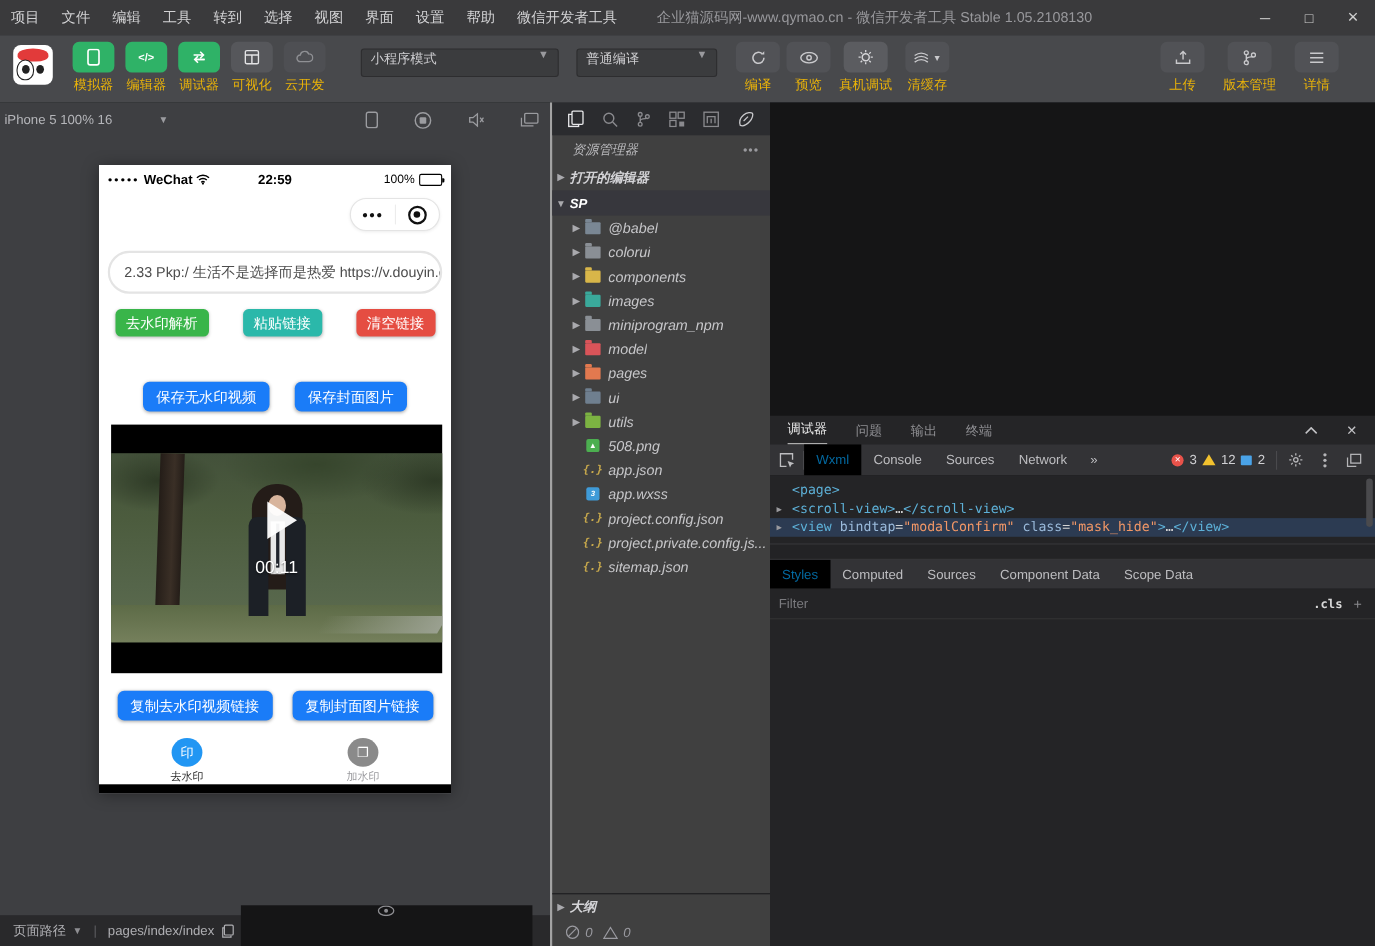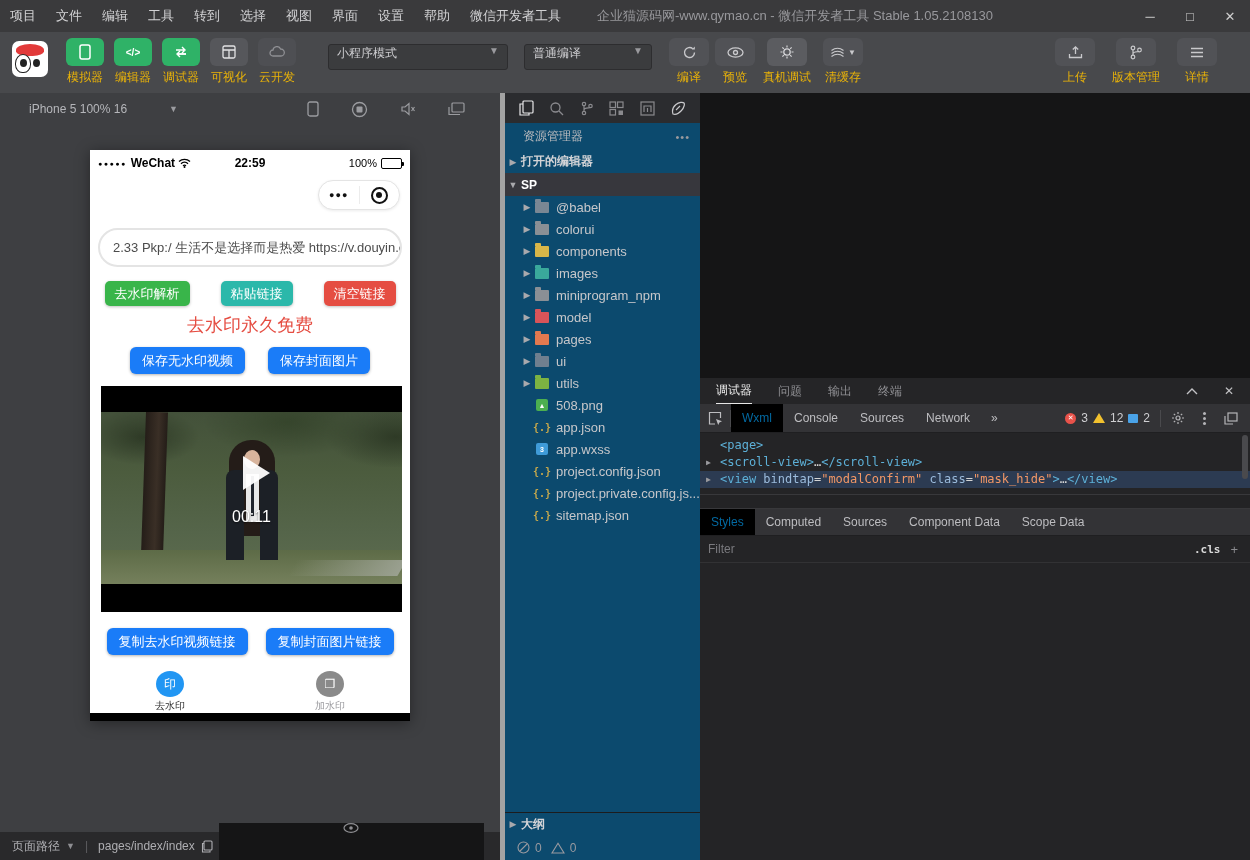--- a/index.html
+++ b/index.html
@@ -33,21 +33,21 @@
   .icon-btn { width:46px; display:flex; flex-direction:column; align-items:center; }
   .icon-btn .pad { width:40px; height:28px; border-radius:6px; background:#515256; display:flex; align-items:center; justify-content:center; color:#c9c9cc; }
   .icon-btn .pad.lit { background:#5b5c60; }
   .right-group { margin-left:auto; margin-right:30px; display:flex; gap:8px;align-items:flex-end; }
 
   
   .main { display:flex; height:767px; }
 
   
   .sim-panel { width:500px; background:#3e3f42; position:relative; flex:none; }
-  .sim-toolbar { height:32px; display:flex; align-items:center; padding:0 29px; color:#b5b6ba; font-size:12px;gap:37px; }
+  .sim-toolbar { height:32px; display:flex; align-items:center; padding:0 4px; color:#b5b6ba; font-size:12px;gap:37px; }
   .sim-toolbar .caret { font-size:9px; margin-left:5px; color:#9b9ca0; }
   .sim-icons { margin-left:auto; display:flex; gap:32px; align-items:center; color:#9b9ca0; margin-right:6px; }
 
   .phone { position:absolute; left:90px; top:57px; width:320px; height:571px; background:#fff; box-shadow:0 2px 14px rgba(0,0,0,.4); }
   .p-status { height:26px; display:flex; align-items:center; padding:0 8px; font-size:12px; color:#000; position:relative; }
   .p-dots { font-size:7px; letter-spacing:1.5px; margin-right:4px; }
   .p-carrier { font-weight:bold; font-size:12px; }
   .p-time { position:absolute; left:0; right:0; text-align:center; font-weight:bold; }
   .p-batt-wrap { margin-left:auto; display:flex; align-items:center; gap:4px; position:relative; font-size:11px; }
   .batt { width:21px; height:11px; border:1px solid #000; border-radius:2px; padding:1px; position:relative; }
@@ -93,21 +93,21 @@
   .p-tab-ico { width:28px; height:28px; border-radius:50%; display:flex; align-items:center; justify-content:center; color:#fff; font-size:12px; }
   .p-tab-label { font-size:10px; margin-top:2px; }
   .home-bar { position:absolute; bottom:0; left:0; right:0; height:8px; background:#000; }
 
   .sim-status { position:absolute; left:0; right:0; bottom:0; height:28px; background:#29292b; display:flex; align-items:center;
     padding:0 12px; color:#aeaeb2; font-size:12px; gap:6px; }
   .sim-status .sep { color:#5c5c60; margin:0 4px; }
   .sim-status .right { margin-left:auto; display:flex; align-items:center; gap:22px; margin-right:4px; color:#8e8e92; }
 
   
-  .explorer { width:200px; background:#0c4a6e; color:#c7c7ca; font-size:13px; display:flex; flex-direction:column; flex:none; border-left:5px solid #a3a3a3; }
+  .explorer { width:200px; background:#404040; color:#c7c7ca; font-size:13px; display:flex; flex-direction:column; flex:none; border-left:2px solid #a3a3a3;font-style:italic; }
   .activity-row { height:30px; display:flex; align-items:center; justify-content:space-around; padding:0 6px; background:#2b2c2f; }
   .exp-header { height:27px; display:flex; align-items:center; padding:0 10px 0 18px; font-size:12px; color:#bbbbbe; }
   .exp-header .more { margin-left:auto; color:#9a9a9e; letter-spacing:1px; font-size:11px; }
   .trow { height:22px; display:flex; align-items:center; white-space:nowrap; }
   .trow .chev { width:16px; text-align:center; color:#a9a9ad; font-size:9px; flex:none; }
   .sec-row { height:23px; font-weight:bold; font-size:12px; color:#d4d4d7; }
   .sp-row { background:#37373d; font-weight:bold; color:#fff; }
   .indent1 { padding-left:14px; }
   .folder-ico { width:14px; height:11px; border-radius:1px; margin-right:7px; position:relative; background:currentColor; flex:none; }
   .folder-ico:before { content:""; position:absolute; top:-3px; left:0; width:6px; height:3px; background:inherit; border-radius:1px 1px 0 0; }
@@ -391,21 +391,20 @@
       </div>
 
       <div class="p-input">2.33 Pkp:/ 生活不是选择而是热爱 https://v.douyin.c</div>
 
       <div class="p-btnrow">
         <span class="p-btn" style="background-color: rgb(57, 181, 74);">去水印解析</span>
         <span class="p-btn" style="background-color: rgb(43, 184, 170);">粘贴链接</span>
         <span class="p-btn" style="background-color: rgb(229, 77, 66);">清空链接</span>
       </div>
 
-      <div class="p-free">去水印永久免费</div>
 
       <div class="p-saverow">
         <span class="p-blue">保存无水印视频</span>
         <span class="p-blue">保存封面图片</span>
       </div>
 
       <div class="p-video">
         <div class="scene">
           <div class="canopy"></div>
           <div class="trunk"></div>

